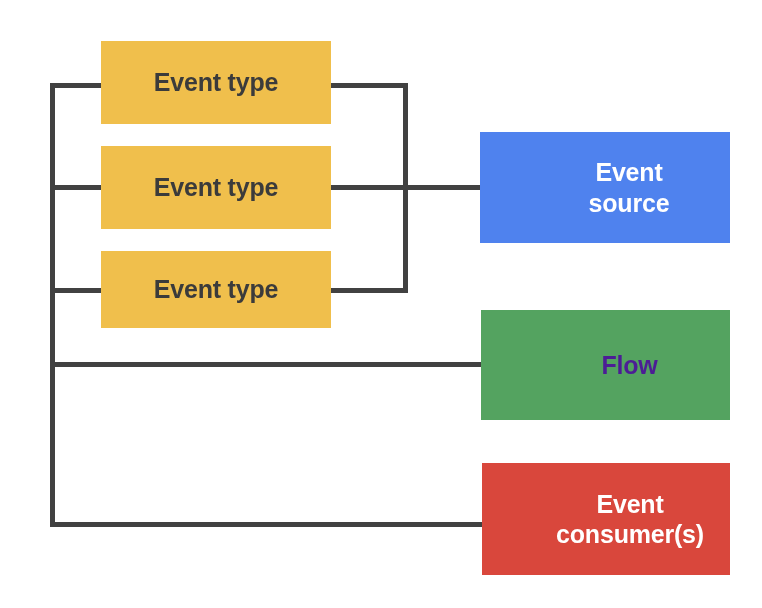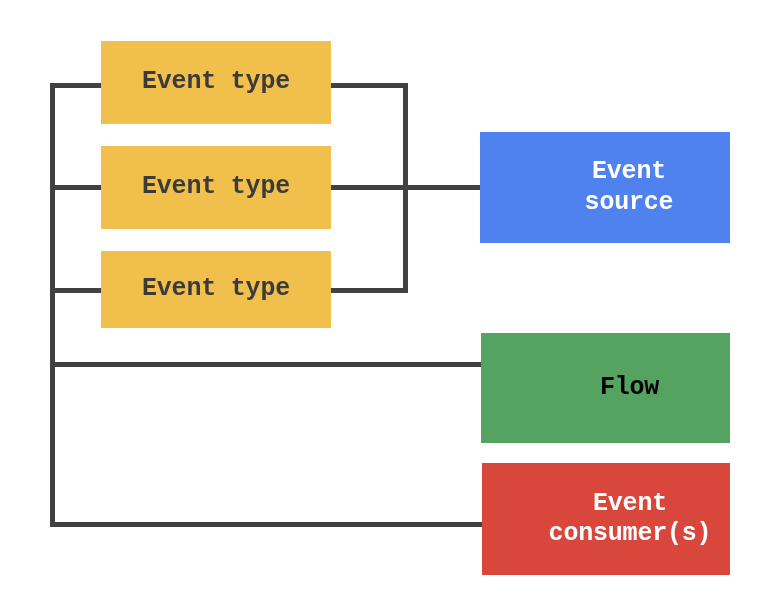--- a/index.html
+++ b/index.html
@@ -71,21 +71,21 @@
   
   #right-spine       { left: 403px; top: 83px;  height: 210px; }
   #right-stub-1      { left: 328px; top: 83px;  width: 80px; }
   #right-stub-2      { left: 328px; top: 185px; width: 80px; }
   #right-stub-3      { left: 328px; top: 288px; width: 80px; }
   #source-line       { left: 403px; top: 185px; width: 82px; }
 </style>
 </head>
 <body>
 
-<div id="canvas" style="background: rgb(255, 255, 255); font-family: Liberation Mono, monospace;">
+<div id="canvas" style="background: rgb(255, 255, 255);">
 
   <div class="conn conn-v" id="left-spine" style="background: rgb(65, 65, 65);"></div>
   <div class="conn conn-h" id="left-stub-1" style="background: rgb(65, 65, 65);"></div>
   <div class="conn conn-h" id="left-stub-2" style="background: rgb(65, 65, 65);"></div>
   <div class="conn conn-h" id="left-stub-3" style="background: rgb(65, 65, 65);"></div>
   <div class="conn conn-h" id="flow-line" style="background: rgb(65, 65, 65);"></div>
   <div class="conn conn-h" id="consumer-line" style="background: rgb(65, 65, 65);"></div>
 
   <div class="conn conn-v" id="right-spine" style="background: rgb(65, 65, 65);"></div>
   <div class="conn conn-h" id="right-stub-1" style="background: rgb(65, 65, 65);"></div>
@@ -103,21 +103,21 @@
 
   <div class="node event-type" id="event-type-3" style="background: rgb(240, 191, 76); color: rgb(59, 59, 59);">
     <span class="node-label">Event type</span>
   </div>
 
   <div class="node target-node" id="event-source" style="background: rgb(79, 130, 238); color: rgb(255, 255, 255);">
     <span class="node-label">Event
 source</span>
   </div>
 
-  <div class="node target-node" id="flow" style="background: rgb(84, 163, 96); color: #000000; margin-top: 23px;">
+  <div class="node target-node" id="flow" style="background: rgb(84, 163, 96); color: #4c1d95;">
     <span class="node-label">Flow</span>
   </div>
 
   <div class="node target-node" id="event-consumer" style="background: rgb(217, 71, 60); color: rgb(255, 255, 255);">
     <span class="node-label">Event
 consumer(s)</span>
   </div>
 
 </div>
 

